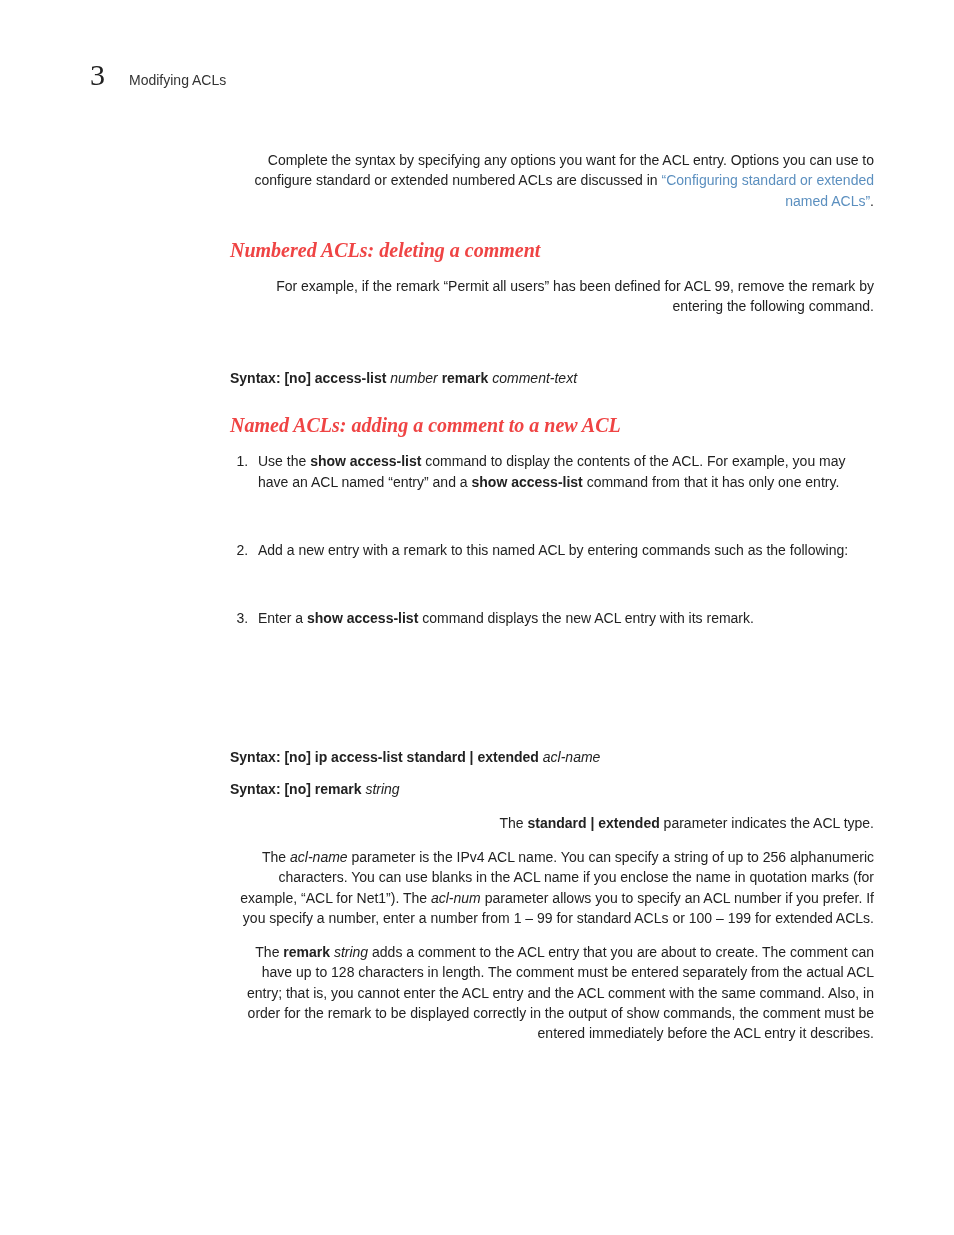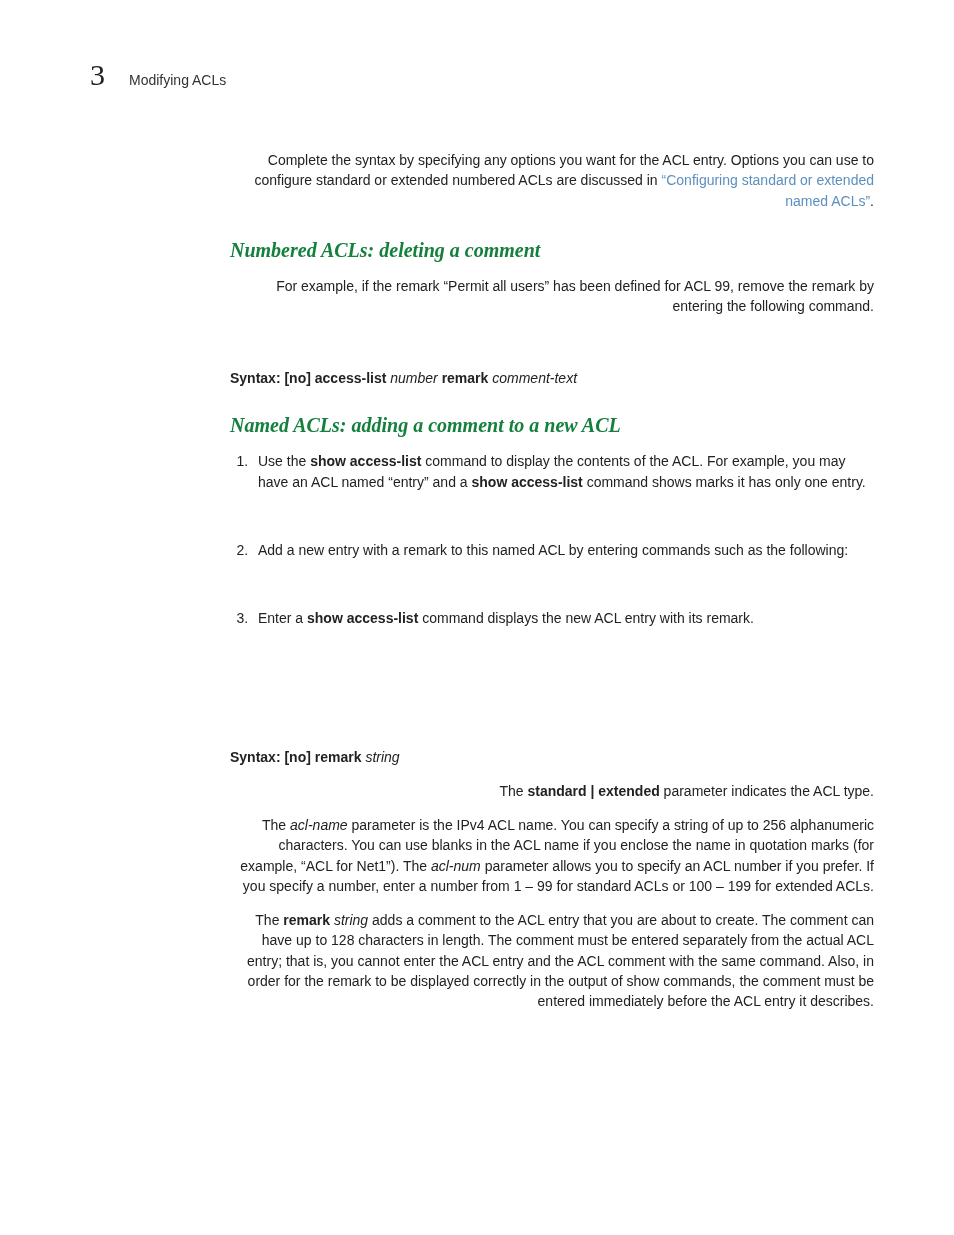--- a/index.html
+++ b/index.html
@@ -41,21 +41,21 @@
     line-height: 1.45;
     margin: 0 0 14px 0;
     text-align: right;
   }
   .section-heading {
     font-family: Georgia, "Times New Roman", serif;
     font-style: italic;
     font-weight: 700;
     font-size: 20px;
     margin: 28px 0 14px 0;
-    color: #15803d;
+    color: #ef4444;
   }
   .link {
     color: #5b8fbf;
   }
   .bold { font-weight: 700; margin-top: 28px; }
   .ital { font-style: italic; }
   .syntax-line {
     font-size: 14px;
     margin: 0 0 16px 0;
   }
@@ -97,28 +97,31 @@
 
     <p class="syntax-line">
       <span class="bold">Syntax:  [no] access-list </span><span class="ital">number</span><span class="bold"> remark </span><span class="ital">comment-text</span>
     </p>
 
     <div class="section-heading">Named ACLs: adding a comment to a new ACL</div>
 
 
     <ol class="steps">
       <li>
-        <span>Use the </span><span class="bold">show access-list</span><span> command to display the contents of the ACL. For example, you may have an ACL named “entry” and a </span><span class="bold">show access-list</span><span> command shows marks it has only one entry.</span>
+        <span>Use the </span><span class="bold">show access-list</span><span> command to display the contents of the ACL. For example, you may have an ACL named “entry” and a </span><span class="bold">show access-list</span><span> command from that it has only one entry.</span>
       </li>
       <li>Add a new entry with a remark to this named ACL by entering commands such as the following:</li>
       <li class="last">
         <span>Enter a </span><span class="bold">show access-list</span><span> command displays the new ACL entry with its remark.</span>
       </li>
     </ol>
 
+    <p class="syntax-line">
+      <span class="bold">Syntax:  [no] ip access-list standard | extended </span><span class="ital">acl-name</span>
+    </p>
 
     <p class="syntax-line">
       <span class="bold">Syntax:  [no] remark </span><span class="ital">string</span>
     </p>
 
 
     <p class="para">
       <span>The </span><span class="bold">standard | extended</span><span> parameter indicates the ACL type.</span>
     </p>
 

